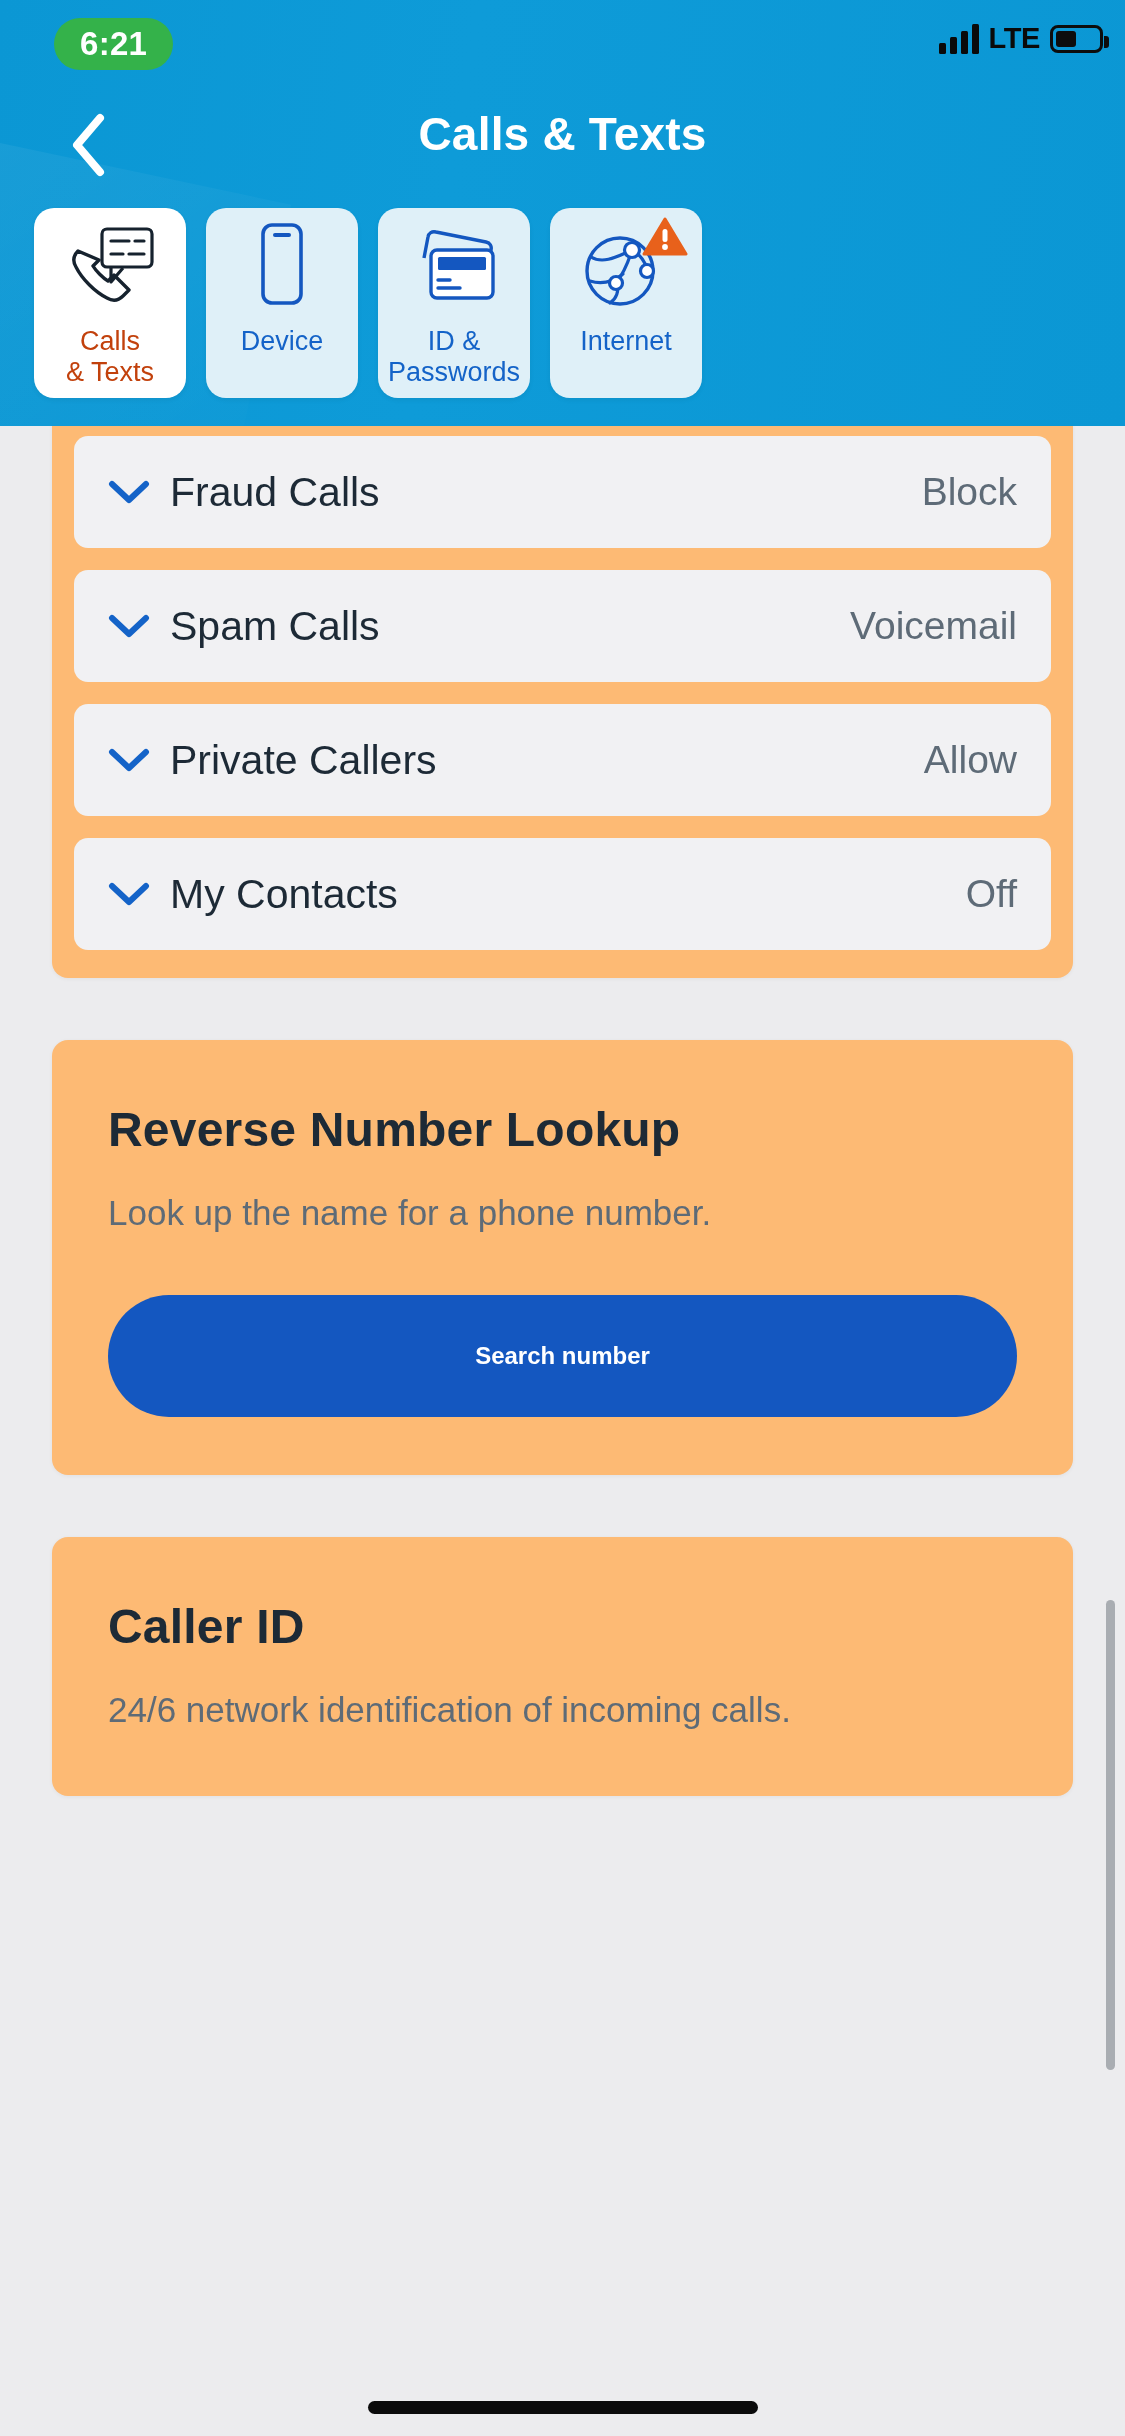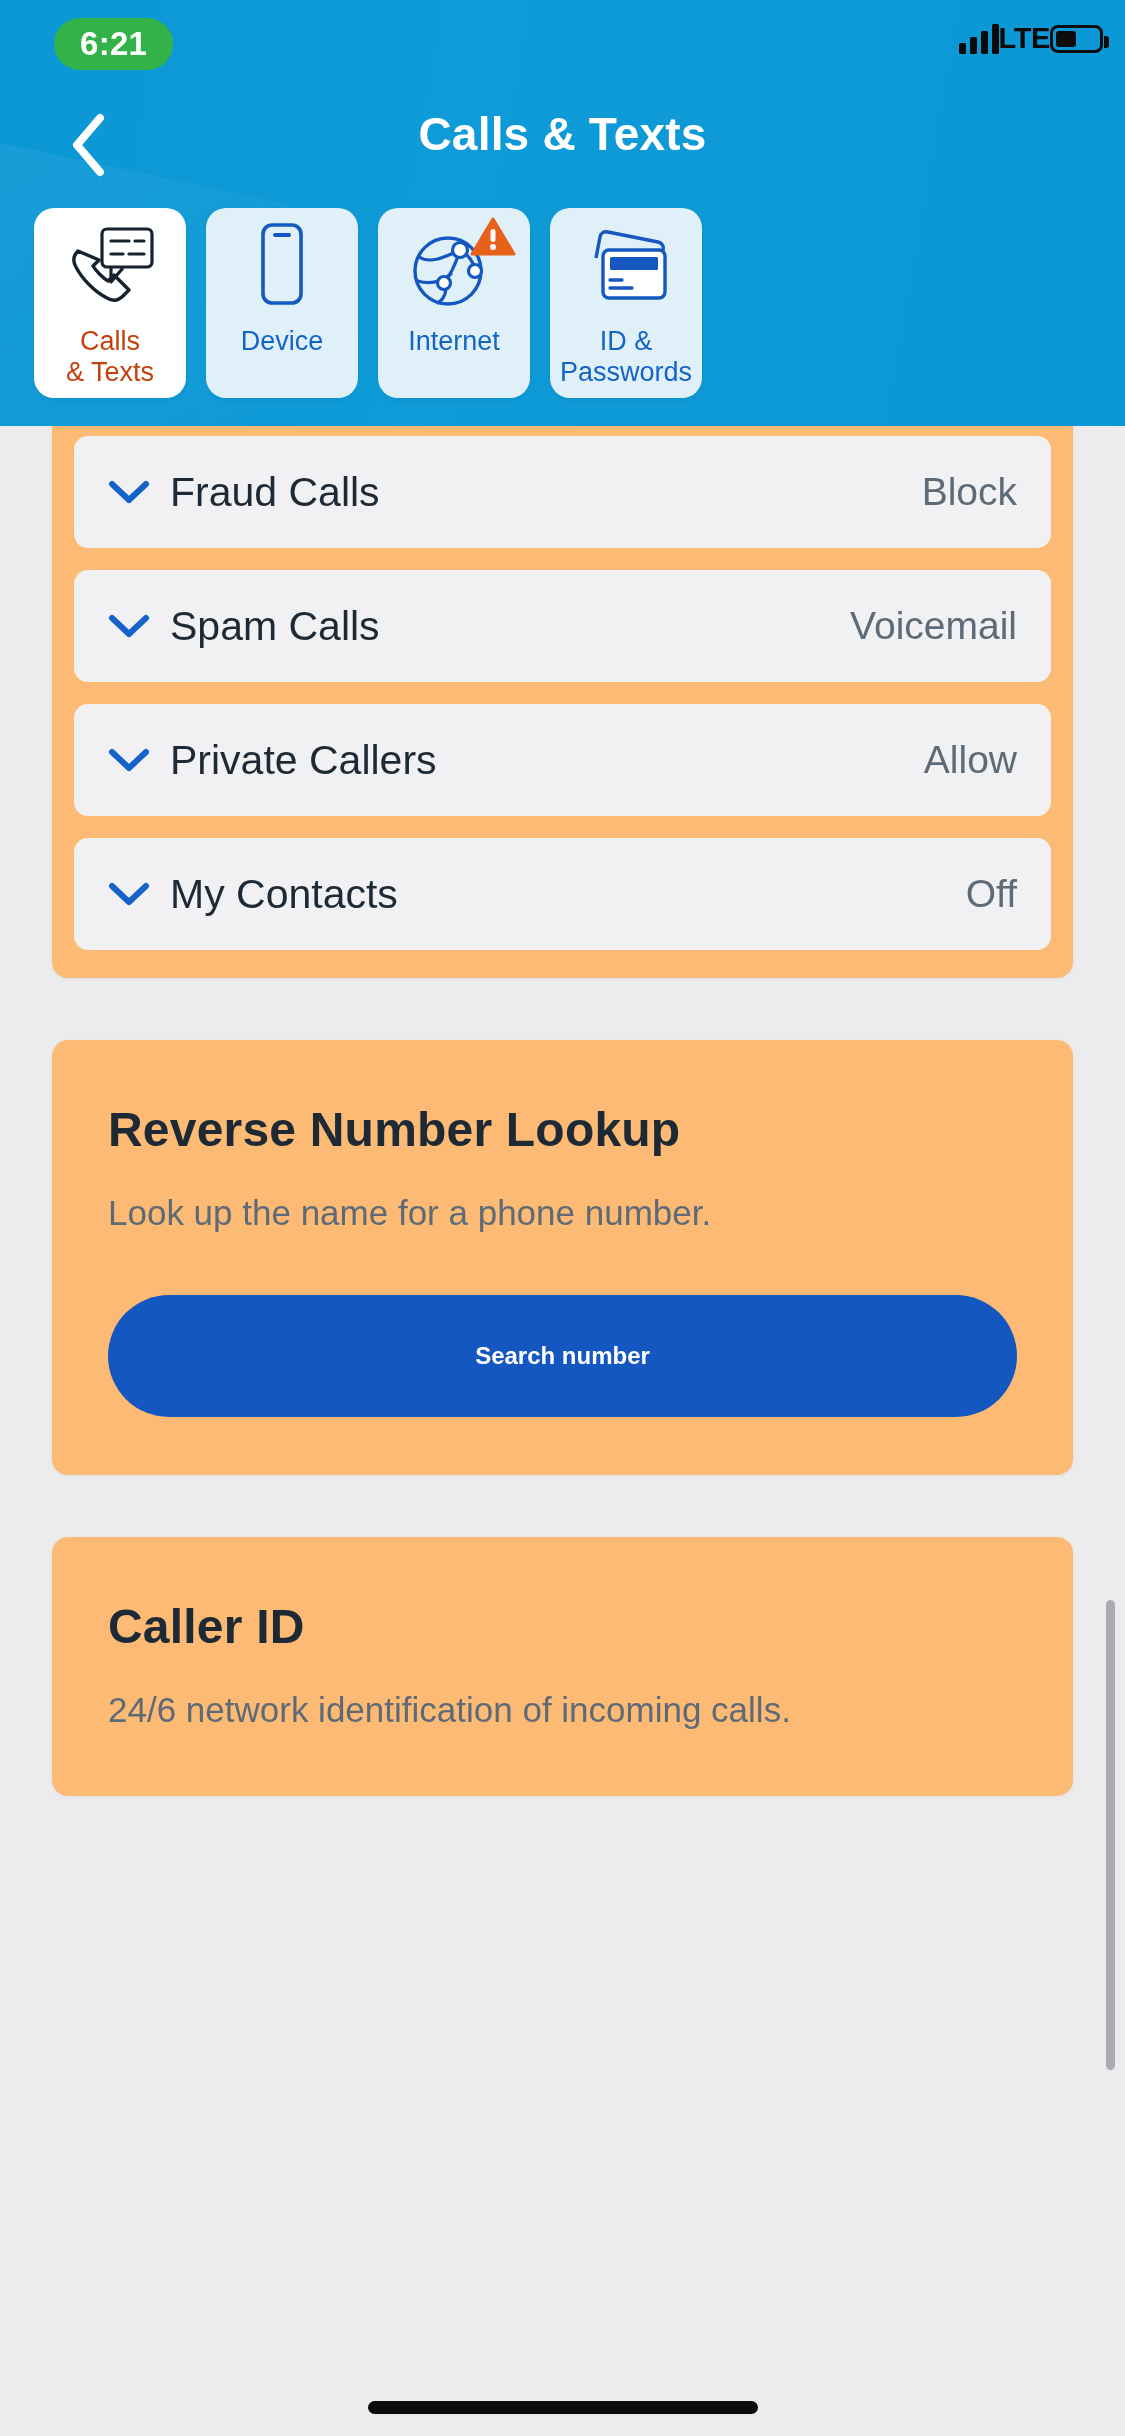--- a/index.html
+++ b/index.html
@@ -25,21 +25,21 @@
 
   
   .statusbar{ position:absolute; top:0; left:12px; width:1125px; height:88px;text-align:center; }
   .time-pill{
     position:absolute; left:42px; top:18px;
     background:#34b24a; color:#ffffff;
     border-radius:26px; padding:0 26px;
     height:52px; line-height:52px;
     font-size:33px; font-weight:600; letter-spacing:.3px;
   }
-  .status-right{ position:absolute; right:34px; top:22px; display:flex; align-items:center; }
+  .status-right{ position:absolute; right:34px; top:22px; display:flex; align-items:center; gap:10px; }
   .sig{ display:flex; align-items:flex-end; gap:4px; height:30px; }
   .sig i{ display:block; width:7px; background:#0a0a0a; border-radius:1.5px; }
   .sig i:nth-child(1){ height:11px; }
   .sig i:nth-child(2){ height:17px; }
   .sig i:nth-child(3){ height:23px; }
   .sig i:nth-child(4){ height:30px; }
   .lte{ font-size:29px; font-weight:700; color:#0a0a0a; letter-spacing:-0.4px; }
   .batt{ position:relative; width:53px; height:28px; border:3px solid #0d0d0d; border-radius:8px; }
   .batt:after{ content:""; position:absolute; right:-9px; top:8px; width:5px; height:12px;
                background:#0d0d0d; border-radius:0 3px 3px 0; }
@@ -174,56 +174,56 @@
           <svg width="64" height="96" viewBox="0 0 64 96">
             <rect x="13" y="6" width="38" height="78" rx="9" fill="none" stroke="#1457c0" stroke-width="3.6"></rect>
             <line x1="25" y1="16" x2="39" y2="16" stroke="#1457c0" stroke-width="4" stroke-linecap="round"></line>
           </svg>
         </div>
         <div class="tab-label">Device</div>
       </div>
 
       <div class="tab">
         <div class="tab-icon">
+          <svg width="104" height="86" viewBox="0 0 104 86">
+            <path d="M22 34 L26 13 C26.6 9 30 7 34 8 L84 18 C88 19 90 22 89 26 L87 36" fill="none" stroke="#1457c0" stroke-width="3.4" stroke-linejoin="round"></path>
+            <rect x="29" y="26" width="62" height="48" rx="6" fill="#ffffff" stroke="#1457c0" stroke-width="3.4"></rect>
+            <rect x="36" y="33" width="48" height="13" rx="1.5" fill="#1457c0"></rect>
+            <line x1="36" y1="56" x2="48" y2="56" stroke="#1457c0" stroke-width="3.4" stroke-linecap="round"></line>
+            <line x1="36" y1="64" x2="58" y2="64" stroke="#1457c0" stroke-width="3.4" stroke-linecap="round"></line>
+          </svg>
+        </div>
+        <div class="tab-label">
+          <span>ID &amp;</span><br>
+          <span>Passwords</span>
+        </div>
+      </div>
+
+      <div class="tab">
+        <div class="tab-icon">
           <svg width="100" height="96" viewBox="0 0 100 96">
             <circle cx="44" cy="52" r="33" fill="none" stroke="#1457c0" stroke-width="3.4"></circle>
             <path d="M15 38 C28 46 44 36 56 31" fill="none" stroke="#1457c0" stroke-width="3.2" stroke-linecap="round"></path>
             <path d="M56 31 C52 44 48 54 40 64" fill="none" stroke="#1457c0" stroke-width="3.2" stroke-linecap="round"></path>
             <path d="M14 62 C26 66 38 62 47 55" fill="none" stroke="#1457c0" stroke-width="3.2" stroke-linecap="round"></path>
             <path d="M40 64 C44 72 40 80 34 84" fill="none" stroke="#1457c0" stroke-width="3.2" stroke-linecap="round"></path>
             <path d="M56 31 C64 35 70 44 72 52" fill="none" stroke="#1457c0" stroke-width="3.2" stroke-linecap="round"></path>
             <circle cx="56" cy="31" r="7.5" fill="#ffffff" stroke="#1457c0" stroke-width="3.2"></circle>
             <circle cx="40" cy="64" r="6.5" fill="#ffffff" stroke="#1457c0" stroke-width="3.2"></circle>
             <circle cx="71" cy="52" r="6.5" fill="#ffffff" stroke="#1457c0" stroke-width="3.2"></circle>
           </svg>
           <svg class="badge-warn" viewBox="0 0 46 42">
             <path d="M23 3 L44 38 L2 38 Z" fill="#e8611b" stroke="#e8611b" stroke-width="3" stroke-linejoin="round"></path>
             <rect x="20.5" y="13" width="5" height="13" rx="2.5" fill="#ffffff"></rect>
             <circle cx="23" cy="31" r="2.9" fill="#ffffff"></circle>
           </svg>
         </div>
         <div class="tab-label">Internet</div>
       </div>
 
-      <div class="tab">
-        <div class="tab-icon">
-          <svg width="104" height="86" viewBox="0 0 104 86">
-            <path d="M22 34 L26 13 C26.6 9 30 7 34 8 L84 18 C88 19 90 22 89 26 L87 36" fill="none" stroke="#1457c0" stroke-width="3.4" stroke-linejoin="round"></path>
-            <rect x="29" y="26" width="62" height="48" rx="6" fill="#ffffff" stroke="#1457c0" stroke-width="3.4"></rect>
-            <rect x="36" y="33" width="48" height="13" rx="1.5" fill="#1457c0"></rect>
-            <line x1="36" y1="56" x2="48" y2="56" stroke="#1457c0" stroke-width="3.4" stroke-linecap="round"></line>
-            <line x1="36" y1="64" x2="58" y2="64" stroke="#1457c0" stroke-width="3.4" stroke-linecap="round"></line>
-          </svg>
-        </div>
-        <div class="tab-label">
-          <span>ID &amp;</span><br>
-          <span>Passwords</span>
-        </div>
-      </div>
-
     </div>
   </div>
 
   <div class="content">
 
     <div class="panel rows-panel">
 
       <div class="row">
         <span class="row-chev">
           <svg width="42" height="26" viewBox="0 0 42 26">

